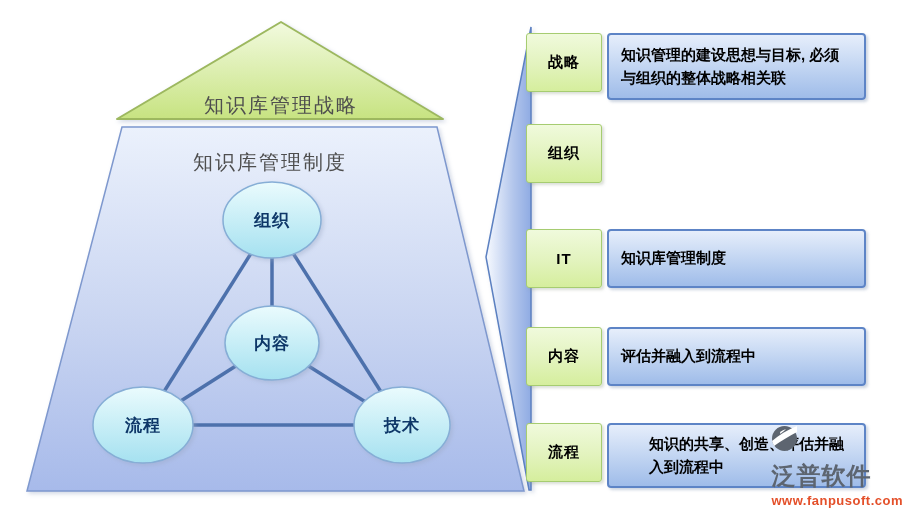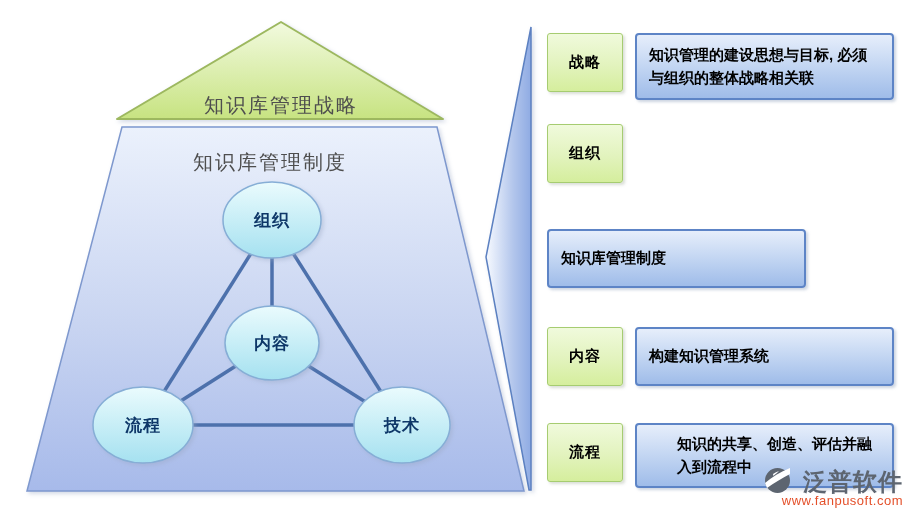--- a/index.html
+++ b/index.html
@@ -13,21 +13,21 @@
   .roof-label,.body-label{
     font-size:20px;fill:#4e4e4e;letter-spacing:2px;
     font-family:"Liberation Sans","DejaVu Sans",sans-serif;
   }
   .node-label{
     font-size:17px;font-weight:bold;fill:#0e3768;letter-spacing:1px;
     font-family:"Liberation Sans","DejaVu Sans",sans-serif;
   }
   
   .legend-row{
-    position:absolute;left:547px;display:flex;gap:12px;align-items:flex-start;
+    position:absolute;left:526px;display:flex;gap:5px;align-items:flex-start;
   }
   .label-box{
     box-sizing:border-box;width:76px;height:59px;
     display:flex;align-items:center;justify-content:center;
     background:linear-gradient(to bottom,#f0fadc 0%,#e2f3bd 55%,#d5ee9d 100%);
     border:1px solid #a6cc71;border-radius:3px;
     box-shadow:2px 2px 3px rgba(150,160,140,.35);
     font-size:15px;font-weight:bold;color:#000;letter-spacing:1px;
   }
   .desc-box{
@@ -38,26 +38,26 @@
     border:2px solid #5d84c6;border-radius:4px;
     box-shadow:2px 2px 3px rgba(130,150,180,.4);
     font-size:15px;font-weight:bold;color:#000;line-height:1.5;
   }
   .desc-row-1 .desc-box{min-height:67px;}
   .desc-row-5 .desc-box{min-height:62px;padding-left:40px;}
   
   .watermark{
     position:absolute;right:12px;bottom:5px;text-align:right;line-height:1;
   }
-  .brand-line{display:flex;align-items:flex-end;justify-content:flex-end;gap:12px;}
+  .brand-line{display:flex;align-items:flex-start;justify-content:flex-end;gap:12px;flex-direction:column;}
   .brand-text{
     font-size:24px;font-weight:bold;color:#5d6570;letter-spacing:1px;
   }
   .brand-url{
-    margin-top:0;font-size:13px;font-weight:normal;color:#e4502a;letter-spacing:.5px;
+    margin-top:6px;font-size:13px;font-weight:bold;color:#e4502a;letter-spacing:.5px;
   }
 </style>
 </head>
 <body>
 
 <svg class="diagram-svg" width="560" height="512" viewBox="0 0 560 512">
   <defs>
     <linearGradient id="gradRoof" x1="0" y1="0" x2="0" y2="1">
       <stop offset="0%" stop-color="#f2fadf"></stop>
       <stop offset="100%" stop-color="#c7e381"></stop>
@@ -118,31 +118,34 @@
   </div>
 </div>
 
 <div class="legend-row desc-row-2" style="top:124px">
   <div class="label-box">
     <span>组织</span>
   </div>
 </div>
 
 <div class="legend-row desc-row-3" style="top:229px">
+  <div class="label-box">
+    <span>IT</span>
+  </div>
   <div class="desc-box">
     <span>知识库管理制度</span>
   </div>
 </div>
 
 <div class="legend-row desc-row-4" style="top:327px">
   <div class="label-box">
     <span>内容</span>
   </div>
   <div class="desc-box">
-    <span>构建知识管理系统</span>
+    <span>评估并融入到流程中</span>
   </div>
 </div>
 
 <div class="legend-row desc-row-5" style="top:423px">
   <div class="label-box">
     <span>流程</span>
   </div>
   <div class="desc-box">
     <span>知识的共享、创造、评估并融入到流程中</span>
   </div>

